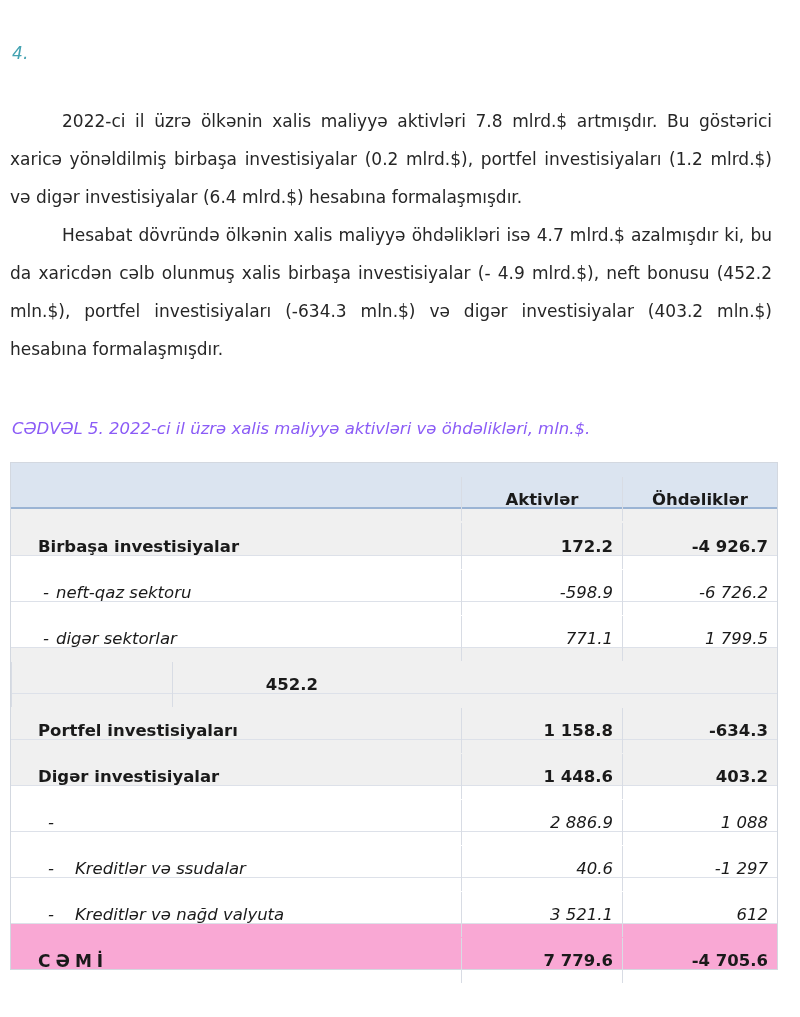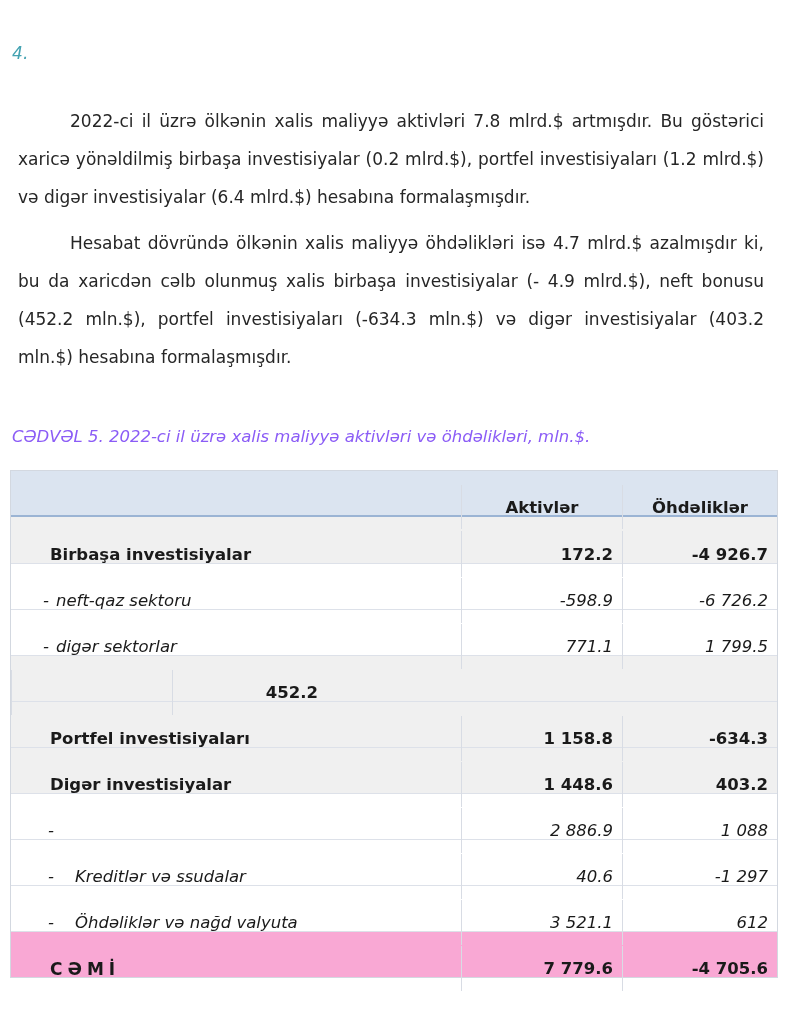--- a/index.html
+++ b/index.html
@@ -37,21 +37,21 @@
   .section-heading sup {
     font-size: 11px;
     line-height: 0;
   }
   
   .body-text {
     margin-top: 38px;
     width: 762px;
   }
   .body-text p {
-    margin: 8px;
+    margin: 0;
     font-size: 17px;
     line-height: 38px;
     text-align: justify;
     text-indent: 52px;
     color: #262626;
   }
   
   .table-caption {
     margin-top: 50px;
     margin-left: 2px;
@@ -86,21 +86,21 @@
   }
   .td {
     box-sizing: border-box;
     height: 100%;
     display: flex;
     align-items: center;
     margin-top: 28px;
   }
   .td.label-cell {
     flex: 1 1 auto;
-    padding-left: 39px;
+    padding-left: 27px;
   }
   .td.num-cell {
     flex: 0 0 161px;
     border-left: 1px solid #d8dce4;
     justify-content: flex-end;
     padding-right: 9px;
     text-align: right;
   }
   .td.num-cell.c3 {
     flex: 0 0 155px;
@@ -207,21 +207,21 @@
           <div class="td label-cell">
             <span class="dash">-</span>
             <span class="lbl">Kreditlər və ssudalar</span>
           </div>
           <div class="td num-cell">40.6</div>
           <div class="td num-cell c3">-1 297</div>
         </div>
         <div class="tr sub2">
           <div class="td label-cell">
             <span class="dash">-</span>
-            <span class="lbl">Öhdəliklər və nağd valyuta</span>
+            <span class="lbl">Kreditlər və nağd valyuta</span>
           </div>
           <div class="td num-cell">3 521.1</div>
           <div class="td num-cell c3">612</div>
         </div>
         <div class="tr total">
           <div class="td label-cell">
             <span class="lbl">CƏMİ</span>
           </div>
           <div class="td num-cell">7 779.6</div>
           <div class="td num-cell c3">-4 705.6</div>

